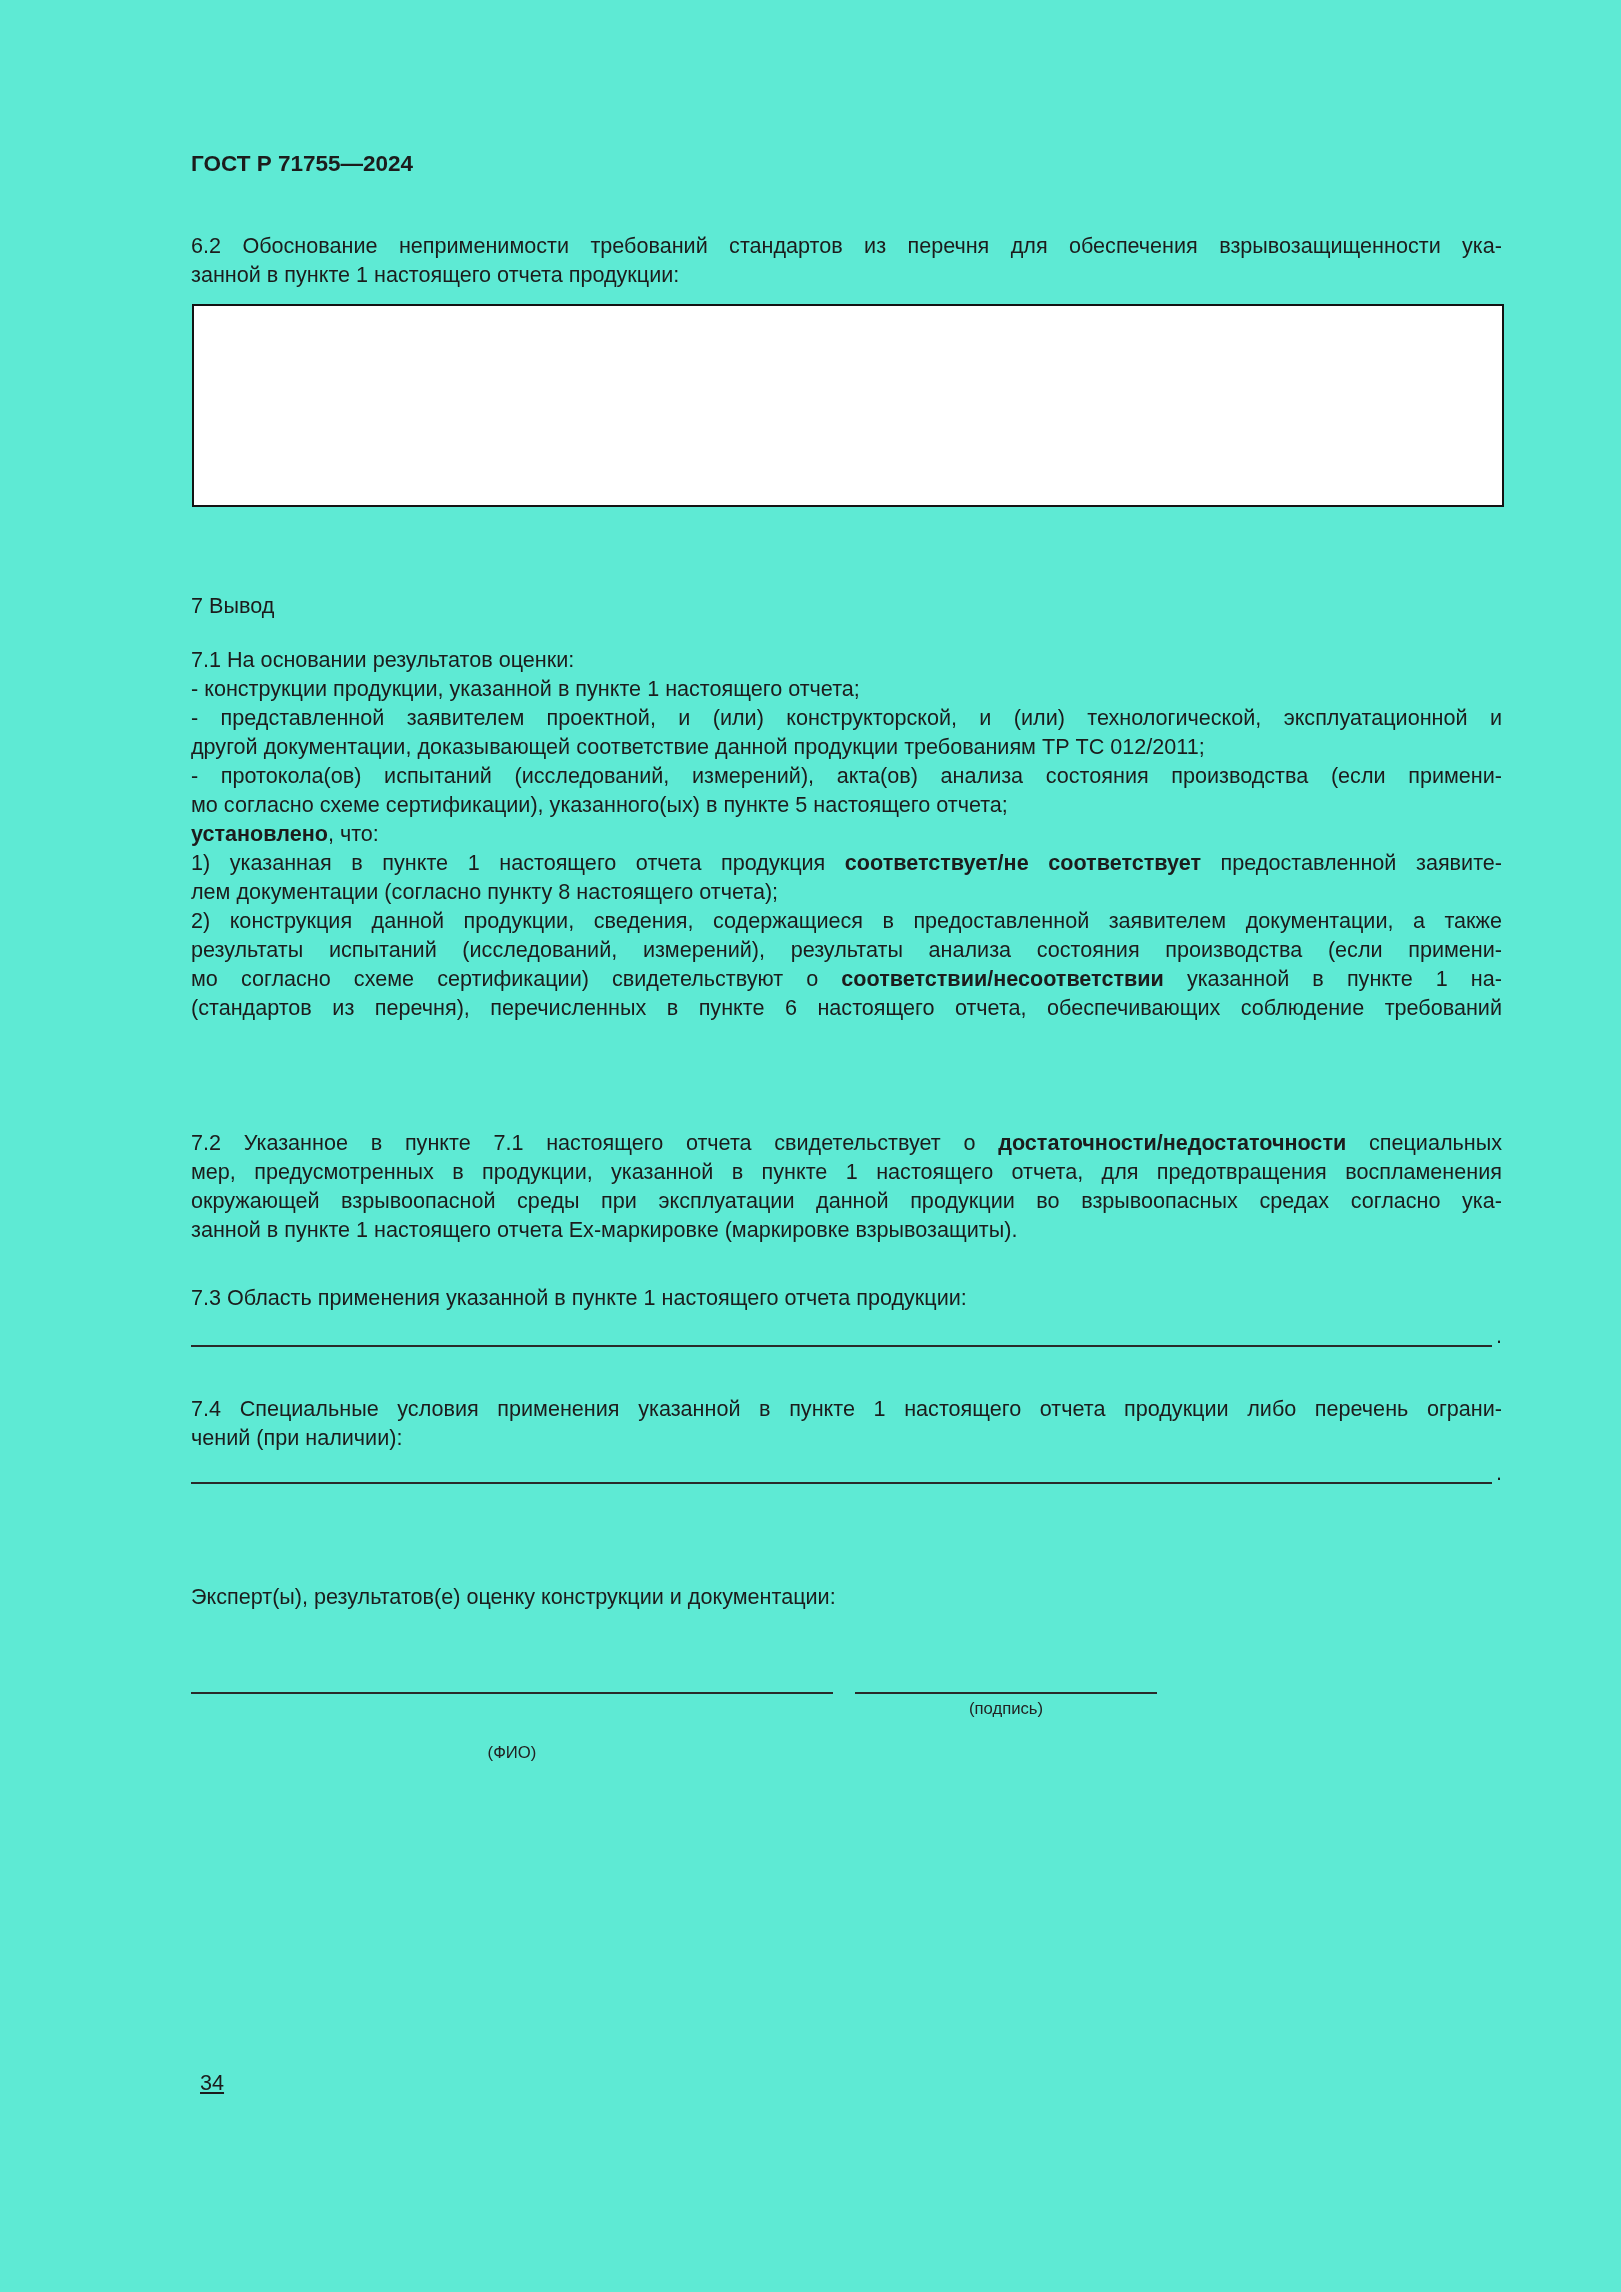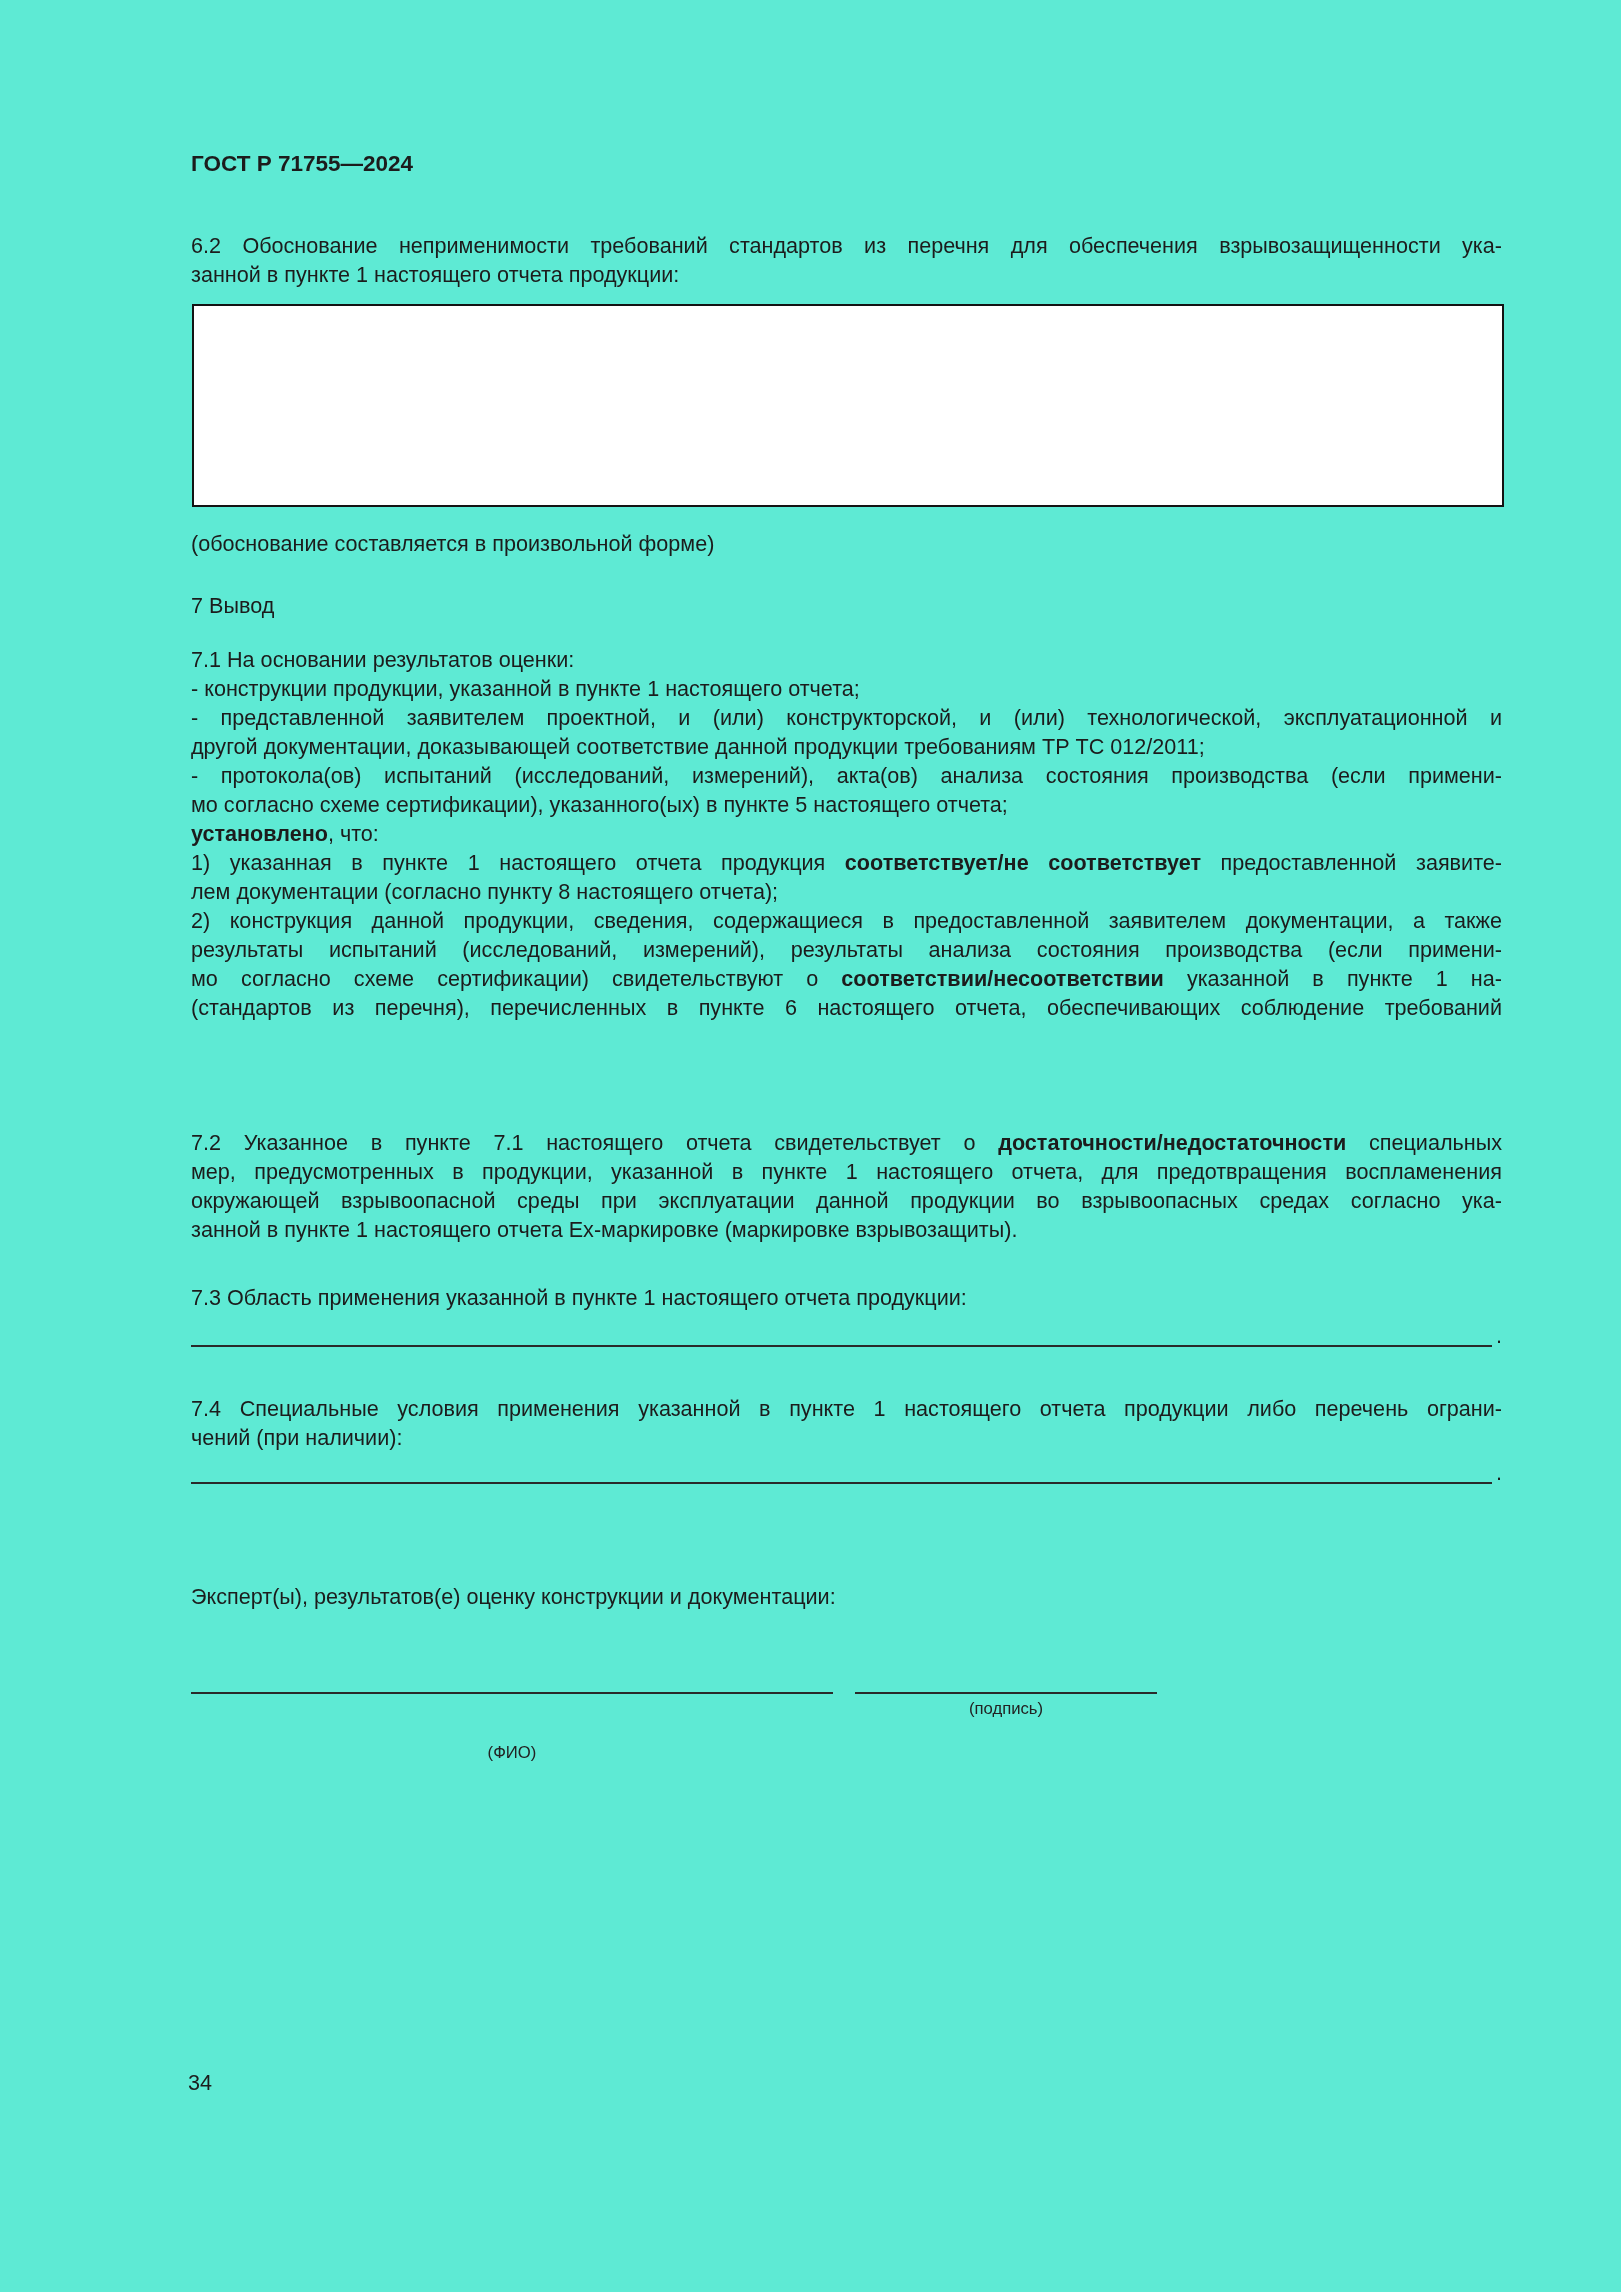--- a/index.html
+++ b/index.html
@@ -48,21 +48,20 @@
 
   <div class="abs body-col doc-header" style="top:149px;">ГОСТ Р 71755—2024</div>
 
   <div class="abs body-col" style="top:231px;">
     <div class="line stretch">6.2 Обоснование неприменимости требований стандартов из перечня для обеспечения взрывозащищенности ука-</div>
     <div class="line">занной в пункте 1 настоящего отчета продукции:</div>
   </div>
 
   <div class="abs rule-box" style="top:304px;"></div>
 
-  <div class="abs body-col" style="top:529px;">(обоснование составляется в произвольной форме)</div>
 
   <div class="abs body-col" style="top:591px;">7 Вывод</div>
 
   <div class="abs body-col" style="top:645px;">
     <div class="line">7.1 На основании результатов оценки:</div>
     <div class="line">- конструкции продукции, указанной в пункте 1 настоящего отчета;</div>
     <div class="line stretch">- представленной заявителем проектной, и (или) конструкторской, и (или) технологической, эксплуатационной и</div>
     <div class="line">другой документации, доказывающей соответствие данной продукции требованиям ТР ТС 012/2011;</div>
     <div class="line stretch">- протокола(ов) испытаний (исследований, измерений), акта(ов) анализа состояния производства (если примени-</div>
     <div class="line">мо согласно схеме сертификации), указанного(ых) в пункте 5 настоящего отчета;</div>
@@ -100,16 +99,16 @@
   </div>
 
   <div class="abs body-col" style="top:1582px;">Эксперт(ы), результатов(е) оценку конструкции и документации:</div>
 
   <div class="abs sig-rule" style="left:191px;top:1666px;width:642px;"></div>
   <div class="abs sig-caption" style="left:191px;top:1698px;width:642px;margin-top:44px;">(ФИО)</div>
 
   <div class="abs sig-rule" style="left:855px;top:1666px;width:302px;"></div>
   <div class="abs sig-caption" style="left:855px;top:1698px;width:302px;">(подпись)</div>
 
-  <div class="abs page-num" style="left:188px;top:2068px;">34</div>
+  <div class="abs page-num" style="left:200px;top:2068px;text-decoration:underline;">34</div>
 
 </div>
 
 
 </body></html>

